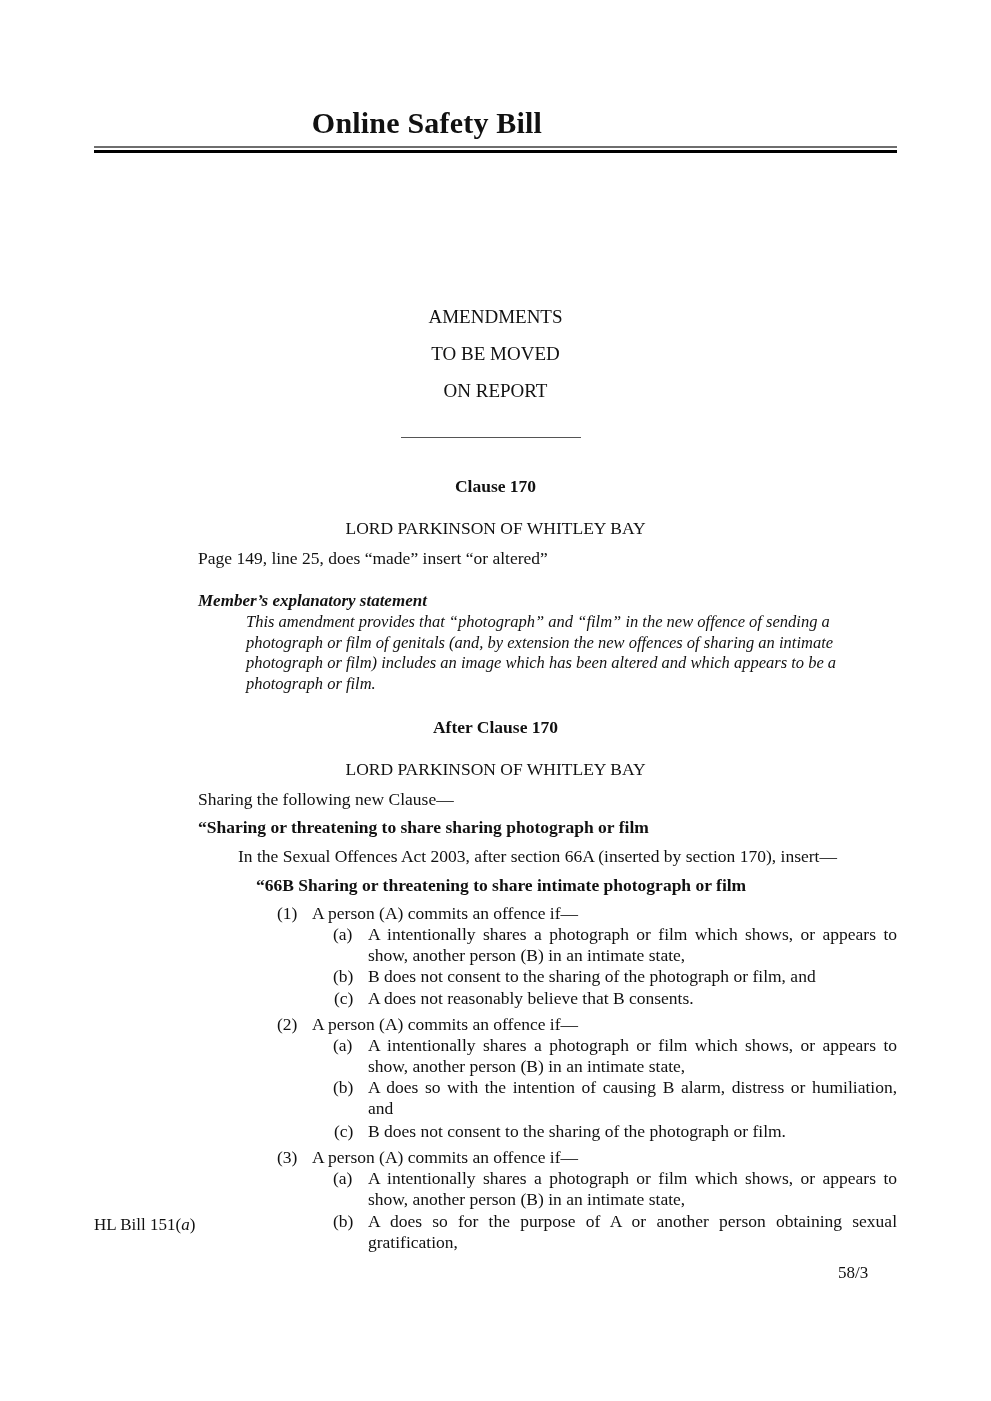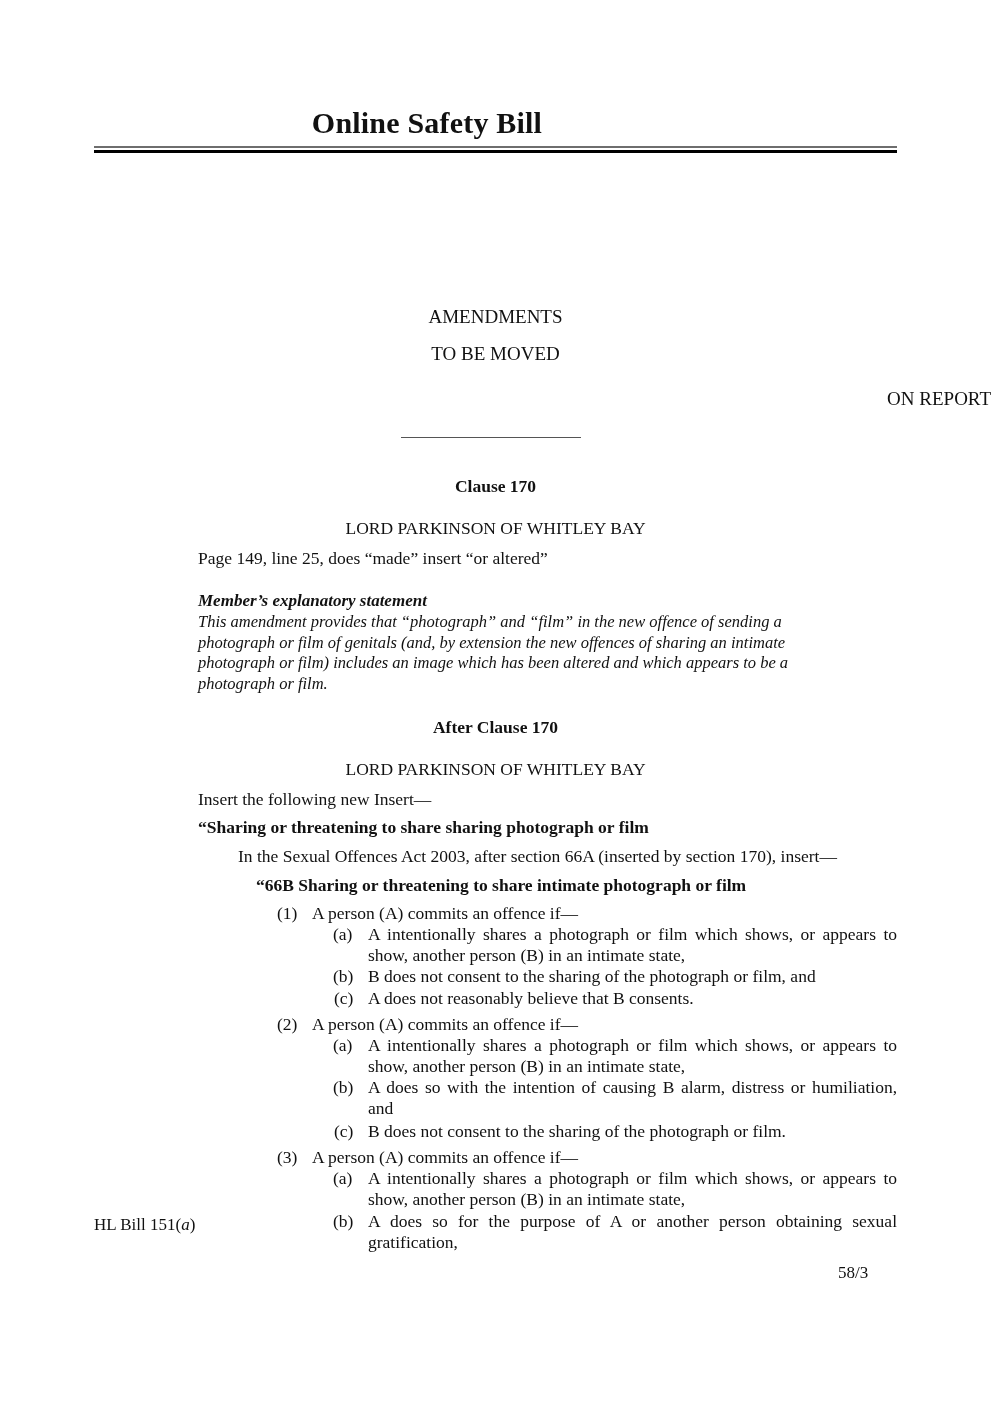--- a/index.html
+++ b/index.html
@@ -5,45 +5,45 @@
   html, body { margin:0; padding:0; background:#ffffff; }
   body { width:991px; height:1401px; position:relative; font-family:"Liberation Serif","DejaVu Serif",serif; color:#111; overflow:hidden; }
   .abs { position:absolute; }
   .title { left:0; width:854px; top:106px; text-align:center; font-size:30px; font-weight:bold; letter-spacing:0.2px; }
   .rule-thin { left:94px; width:803px; top:146px; height:2px; background:#6e6e6e; }
   .rule-thick { left:94px; width:803px; top:150px; height:3px; background:#000; }
   .center { left:0; width:991px; text-align:center; font-size:19px; }
   .short-rule { left:401px; width:180px; top:437px; height:1px; background:#555; }
   .bold { font-weight:bold; }
   .body-text { font-size:17.5px; line-height:21px; }
-  .ital { font-style:italic; font-size:16.5px; line-height:20.5px; }
+  .ital { font-style:italic; font-size:16.5px; line-height:20.5px;margin-left:48px; }
   .justify { text-align:justify; text-align-last:left; }
   .footer { font-size:17px; }
 </style>
 </head>
 <body>
 
 <div class="abs title">Online Safety Bill</div>
 <div class="abs rule-thin"></div>
 <div class="abs rule-thick"></div>
 
 <div class="abs center" style="top:306px;">AMENDMENTS</div>
 <div class="abs center" style="top:343px;">TO BE MOVED</div>
-<div class="abs center" style="top:388px;text-align:right;">ON REPORT</div>
+<div class="abs center" style="top:380px;">ON REPORT</div>
 <div class="abs short-rule"></div>
 
 <div class="abs center bold" style="top:476px;font-size:17.5px;">Clause 170</div>
 <div class="abs center" style="top:518px;font-size:17.5px;">LORD PARKINSON OF WHITLEY BAY</div>
 <div class="abs body-text" style="left:198px;top:548px;">Page 149, line 25, does “made” insert “or altered”</div>
 <div class="abs bold" style="left:198px;top:591px;font-style:italic;font-size:17px;">Member’s explanatory statement</div>
 <div class="abs ital" style="left:198px;top:612px;width:660px;">This amendment provides that “photograph” and “film” in the new offence of sending a photograph or film of genitals (and, by extension the new offences of sharing an intimate photograph or film) includes an image which has been altered and which appears to be a photograph or film.</div>
 
 <div class="abs center bold" style="top:717px;font-size:17.5px;">After Clause 170</div>
 <div class="abs center" style="top:759px;font-size:17.5px;">LORD PARKINSON OF WHITLEY BAY</div>
-<div class="abs body-text" style="left:198px;top:789px;">Insert the following new Insert—</div>
+<div class="abs body-text" style="left:198px;top:789px;">Sharing the following new Clause—</div>
 <div class="abs body-text bold" style="left:198px;top:817px;">“Sharing or threatening to share sharing photograph or film</div>
 <div class="abs body-text" style="left:198px;top:846px;margin-left:40px;">In the Sexual Offences Act 2003, after section 66A (inserted by section 170), insert—</div>
 <div class="abs body-text bold" style="left:256px;top:875px;">“66B Sharing or threatening to share intimate photograph or film</div>
 
 <div class="abs body-text" style="left:277px;top:903px;">(1)</div>
 <div class="abs body-text" style="left:312px;top:903px;">A person (A) commits an offence if—</div>
 <div class="abs body-text" style="left:333px;top:924px;">(a)</div>
 <div class="abs body-text justify" style="left:368px;top:924px;width:529px;">A intentionally shares a photograph or film which shows, or appears to show, another person (B) in an intimate state,</div>
 <div class="abs body-text" style="left:333px;top:966px;">(b)</div>
 <div class="abs body-text" style="left:368px;top:966px;">B does not consent to the sharing of the photograph or film, and</div>

